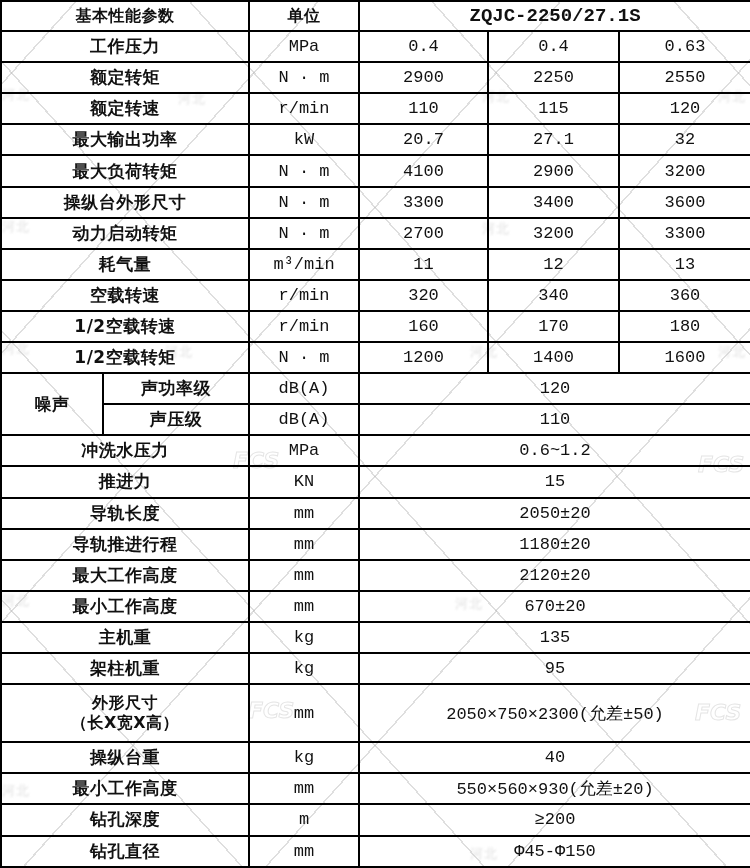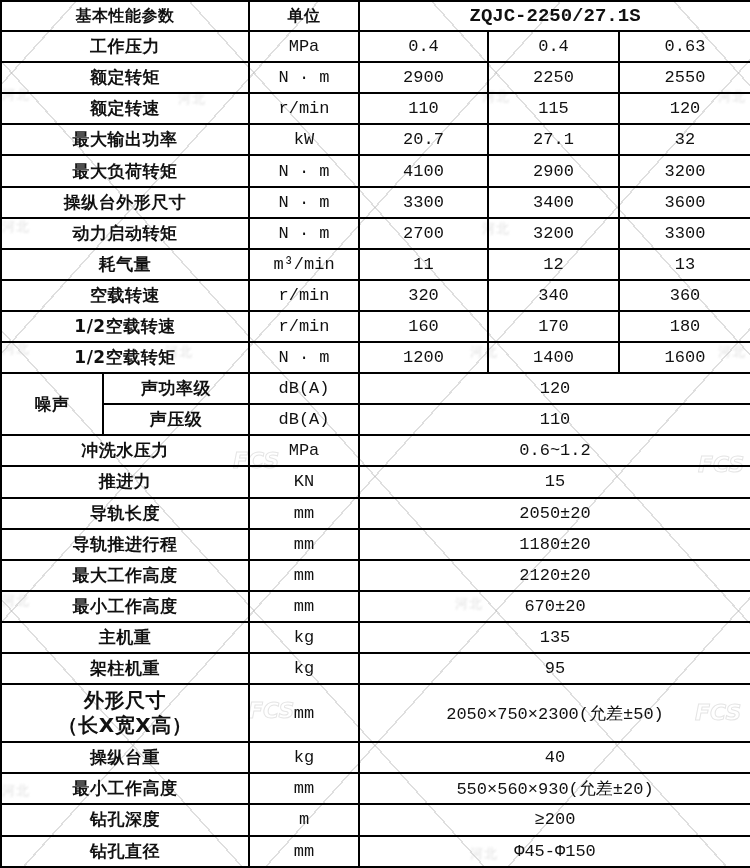--- a/index.html
+++ b/index.html
@@ -35,21 +35,21 @@
   tr{height:31px;}
   tr.hdr{height:30px;}
   tr.tall{height:58px;}
   .label{font-size:17px;font-weight:700;letter-spacing:.5px;}
   .num{
     font-family:"Liberation Mono","DejaVu Sans Mono",monospace;
     font-size:17px;font-weight:400;letter-spacing:0;
   }
   tr.hdr .label{font-size:16px;}
   tr.hdr .num{font-size:19px;font-weight:700;margin-left:8px;}
-  .two-line{line-height:1.25;font-size:20px;}
+  .two-line{line-height:1.25;font-size:16px;}
 </style>
 </head>
 <body>
 
 <div class="page">
 
   <div class="wm-lines"></div>
 
   <span class="wm-spot" style="left:2px;top:86px">河北</span>
   <span class="wm-spot" style="left:178px;top:90px">河北</span>

